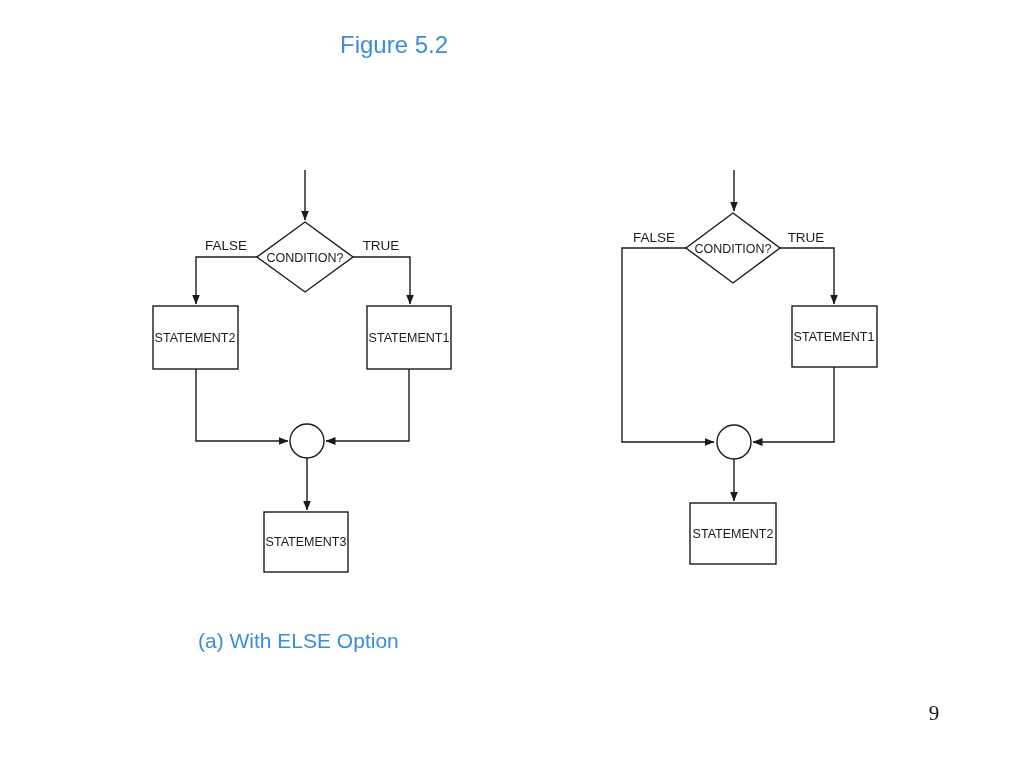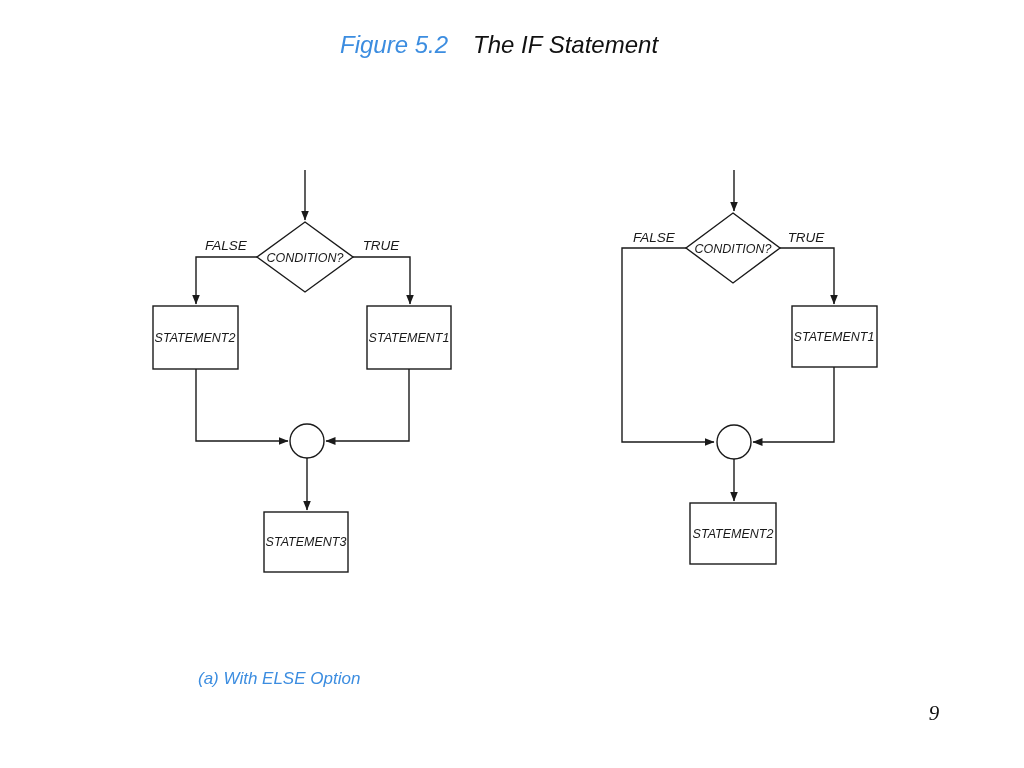--- a/index.html
+++ b/index.html
@@ -1,45 +1,44 @@
 <!DOCTYPE html>
 <html style="--accent: #3c8de0; --line: #1a1a1a;"><head>
 <meta charset="utf-8">
 <style>
   html,body{margin:0;padding:0;background:#ffffff;}
   :root{--accent:#3c8de0;--line:#1a1a1a;}
   .slide{
     position:relative;width:1024px;height:768px;background:#ffffff;
-    font-family:"Liberation Sans", sans-serif;overflow:hidden;font-style:italic;
+    font-family:"Liberation Sans", sans-serif;overflow:hidden;
   }
   .title{
     position:absolute;left:340px;top:31px;display:flex;gap:25px;
     font-size:24px;line-height:27px;white-space:nowrap;
   }
   .title .fig-label{color:var(--accent);}
   .title .fig-title{color:#111111;}
   .diagram-svg{position:absolute;left:0;top:0;}
   .caption{
-    position:absolute;color:var(--accent);font-size:17px;white-space:nowrap;margin-top:40px;
+    position:absolute;color:var(--accent);font-size:21px;white-space:nowrap;
   }
   .caption-a{left:198px;top:629px;}
   .caption-b{left:633px;top:638px;}
   .page-number{
     position:absolute;left:924px;top:701px;width:20px;text-align:center;
     font-family:"Liberation Serif", serif;font-size:21px;color:#111111;
   }
 </style>
 </head>
 <body>
 
 <div class="slide">
 
   <div class="title">
     <span class="fig-label">Figure 5.2</span>
-    <span class="fig-title">The IF Statement</span>
   </div>
 
   <svg class="diagram-svg" width="1024" height="768" viewBox="0 0 1024 768">
     <defs>
       <marker id="arr" markerUnits="userSpaceOnUse" markerWidth="12" markerHeight="10" refX="9.5" refY="4" orient="auto">
         <path d="M0,0 L10,4 L0,8 z" fill="#1a1a1a"></path>
       </marker>
     </defs>
 
     <g stroke="#1a1a1a" stroke-width="1.4" fill="none">

